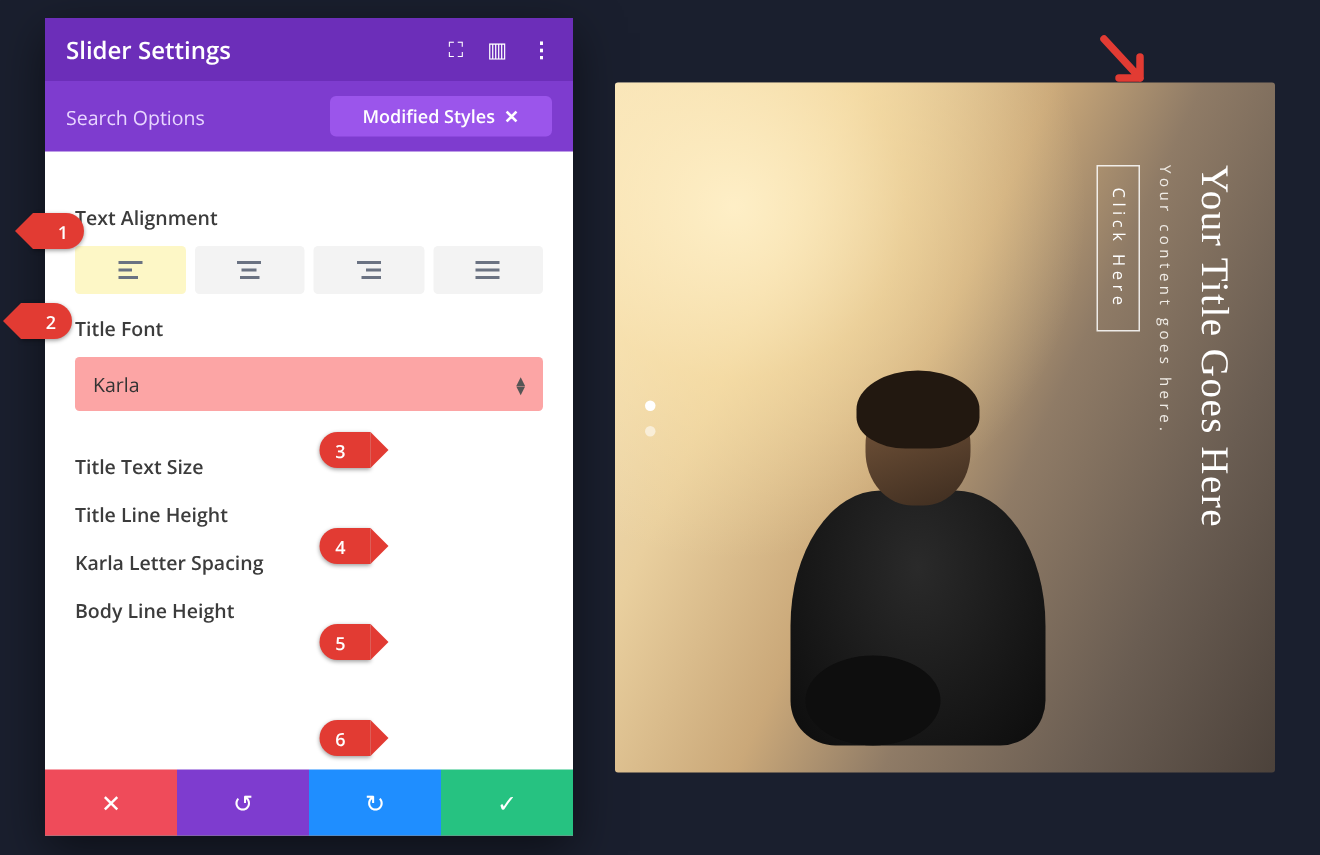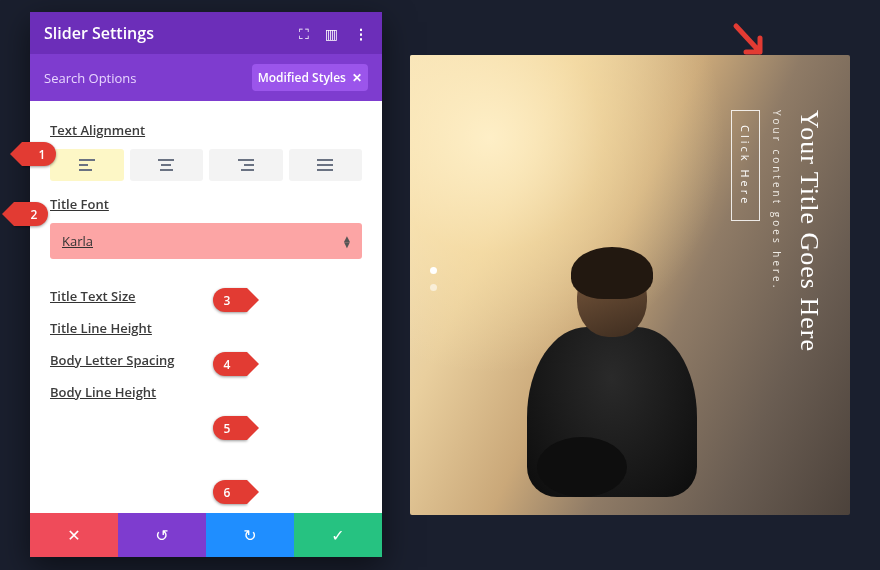--- a/index.html
+++ b/index.html
@@ -43,37 +43,36 @@
     display: flex;
     align-items: center;
     justify-content: space-between;
     padding: 10px 14px;
     color: #e8d6ff;
     font-size: 13px;
   }
   .filter-pill {
     background: #9b55eb;
     color: #fff;
-    padding: 5px 6px;
+    padding: 5px 22px;
     border-radius: 4px;
     font-size: 12px;
     font-weight: 600;
     display: flex;
     align-items: center;
     gap: 6px;
   }
   .filter-pill .x { font-weight: bold; cursor: pointer; }
 
   .panel-body {
-    padding: 14px 20px 0;
+    padding: 29px 20px 0;
     flex: 1;
     overflow: hidden;
     font-size: 13px;
     color: #333;
-    text-decoration: underline;
   }
 
   .field-label {
     font-size: 13px;
     font-weight: 600;
     color: #3c3c3c;
     margin: 14px 0 10px;
   }
   .field-label.first { margin-top: 6px; }
 
@@ -337,21 +336,21 @@
     <div class="field-label">Title Font</div>
     <div class="select-wrap">
       <span>Karla</span>
       <span class="arrows">▲<br>▼</span>
     </div>
 
     <div class="field-label" style="margin-top:28px">Title Text Size</div>
 
     <div class="field-label">Title Line Height</div>
 
-    <div class="field-label">Body Letter Spacing</div>
+    <div class="field-label">Karla Letter Spacing</div>
 
     <div class="field-label">Body Line Height</div>
 
   </div>
 
   <div class="panel-footer">
     <div class="btn-cancel">✕</div>
     <div class="btn-undo">↺</div>
     <div class="btn-redo">↻</div>
     <div class="btn-save">✓</div>

